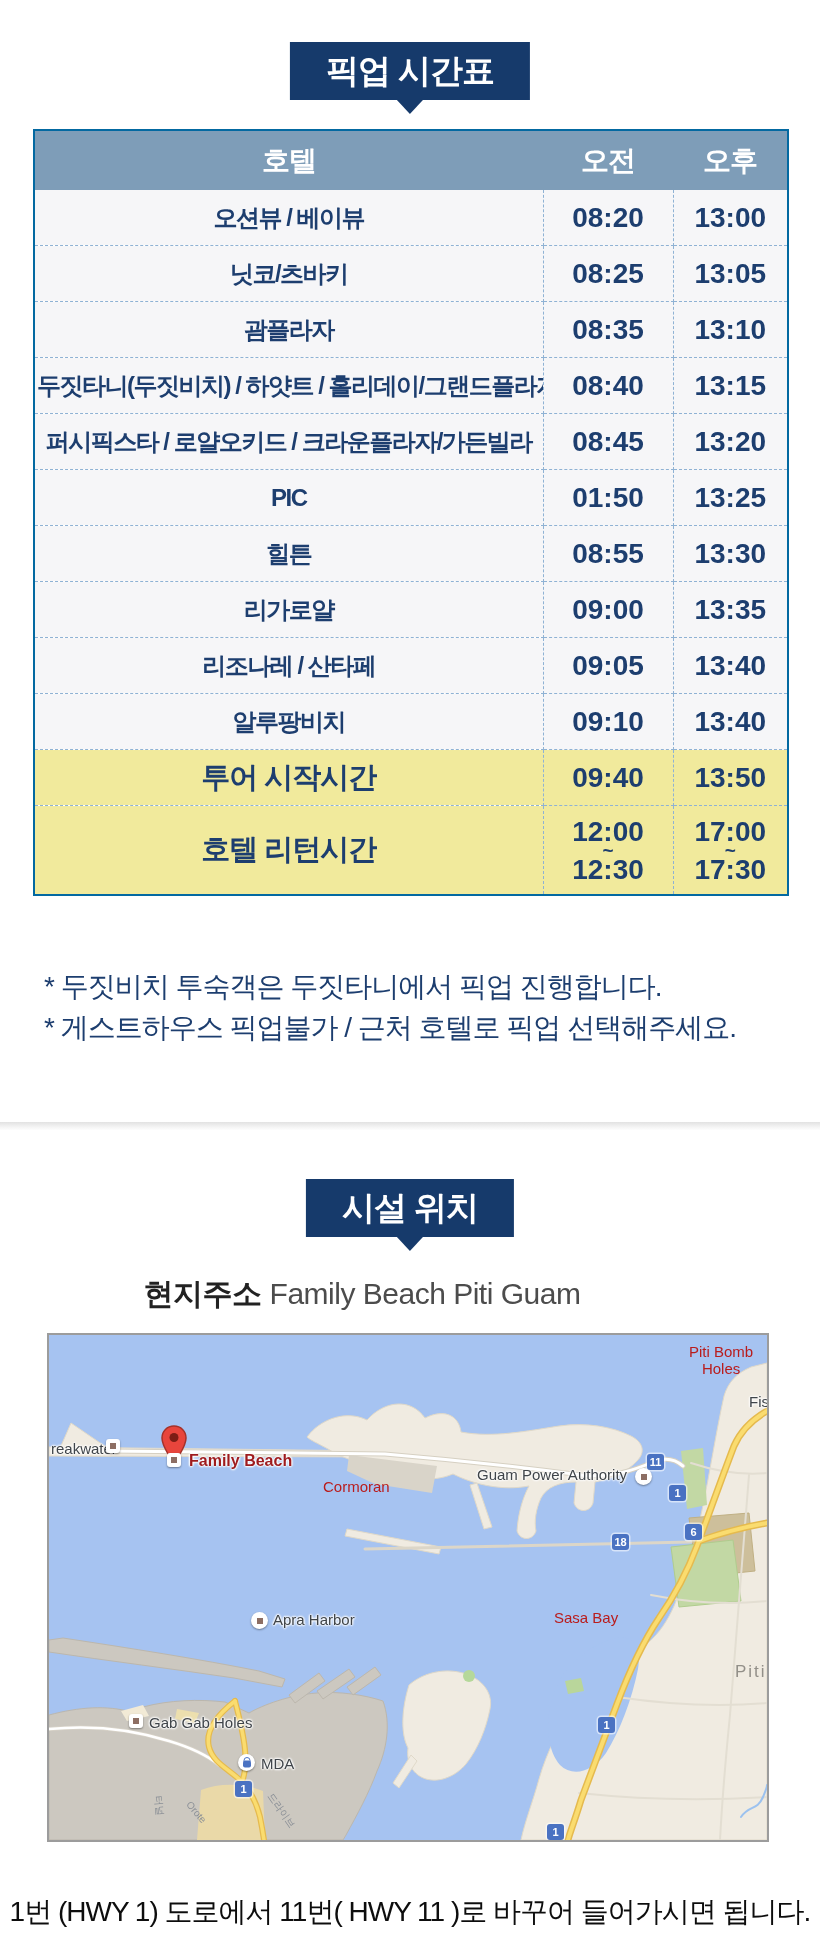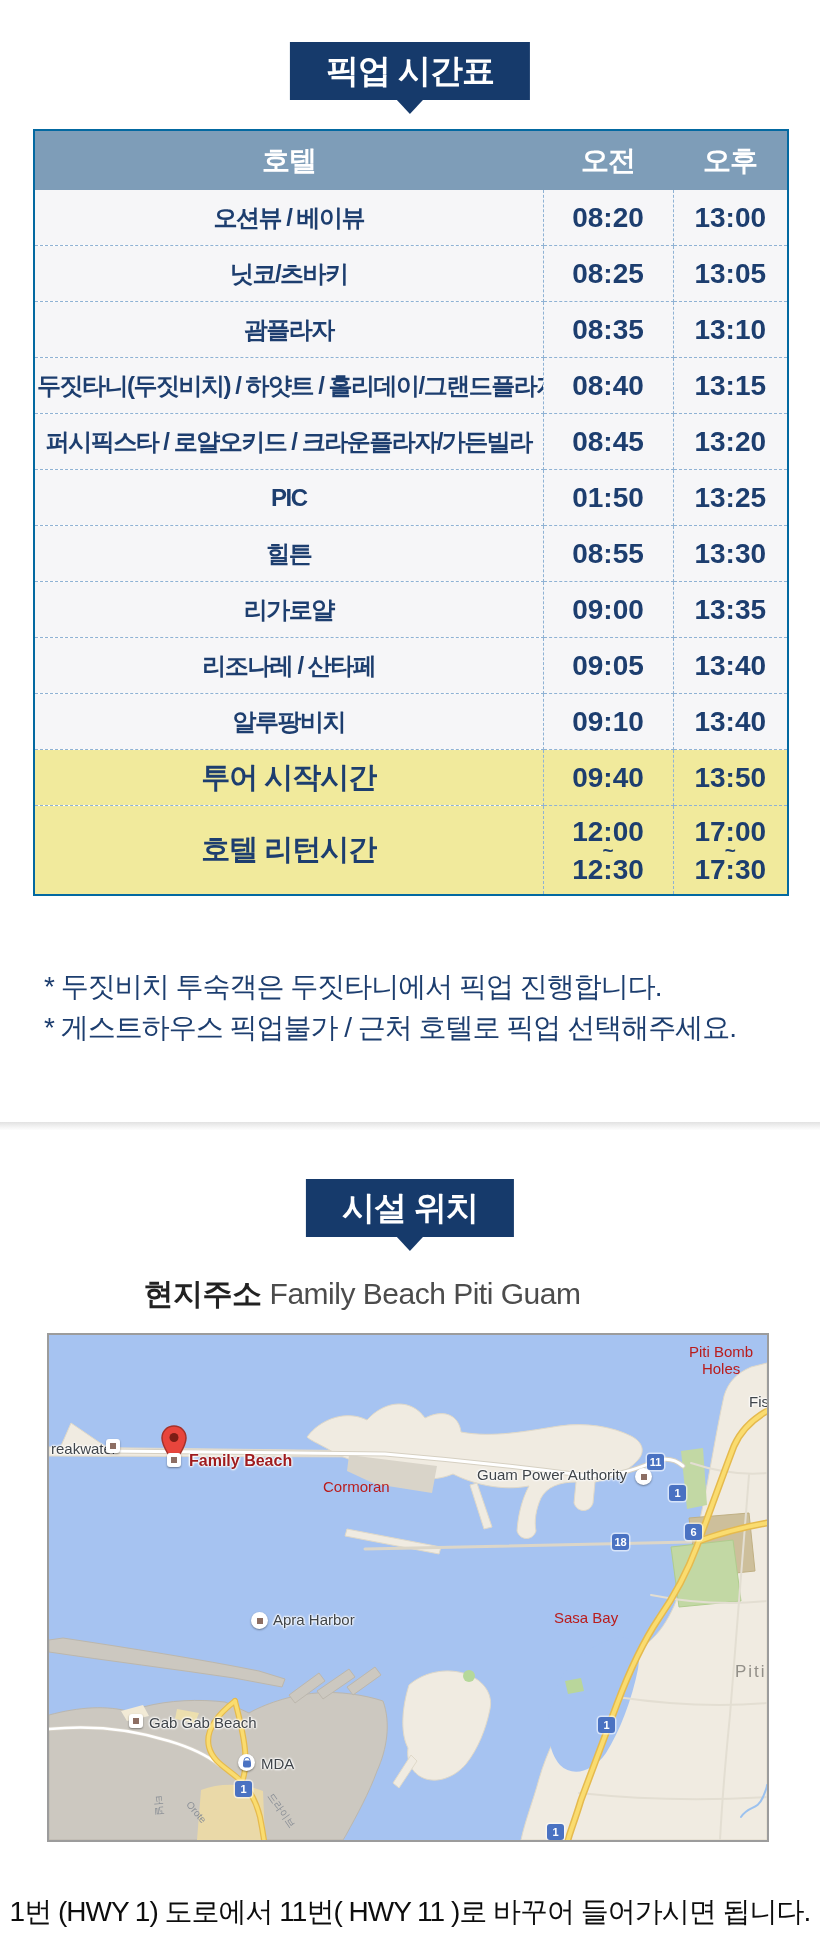--- a/index.html
+++ b/index.html
@@ -262,21 +262,21 @@
   <div id="map-items">
       <div class="ml water ctr" style="left: 640px; top: 8px;">Piti Bomb
 Holes</div>
       <div class="ml " style="left: 700px; top: 58px;">Fish</div>
       <div class="ml " style="left: 2px; top: 105px;">reakwater</div>
       <div class="ml water" style="left: 250px; top: 143px; margin-left: 24px;">Cormoran</div>
       <div class="ml " style="left: 428px; top: 131px;">Guam Power Authority</div>
       <div class="ml " style="left: 224px; top: 276px;">Apra Harbor</div>
       <div class="ml water" style="left: 505px; top: 274px;">Sasa Bay</div>
       <div class="ml area" style="left: 686px; top: 328px;">Piti</div>
-      <div class="ml " style="left: 100px; top: 379px;">Gab Gab Beach</div>
+      <div class="ml " style="left: 100px; top: 379px;">Gab Gab Holes</div>
       <div class="ml " style="left: 212px; top: 420px;">MDA</div>
       <div class="ml tiny" style="left: 118px; top: 460px; transform: rotate(85deg); transform-origin: left top;">터널</div>
       <div class="ml tiny" style="left: 146px; top: 462px; transform: rotate(50deg); transform-origin: left top;">Orote</div>
       <div class="ml tiny" style="left: 228px; top: 454px; transform: rotate(55deg); transform-origin: left top;">드라이브</div>
       <div class="mk mk-square" style="left: 57px; top: 104px;"></div>
       <div class="mk mk-square" style="left: 118px; top: 118px;"></div>
       <div class="mk mk-circle" style="left: 586px; top: 133px;"></div>
       <div class="mk mk-circle" style="left: 202px; top: 277px;"></div>
       <div class="mk mk-square" style="left: 80px; top: 379px;"></div>
       <div class="mk mk-lock" style="left: 189px; top: 419px;"></div>

